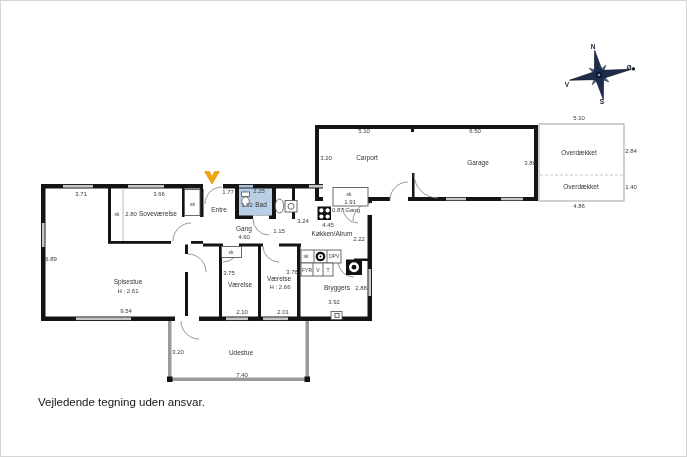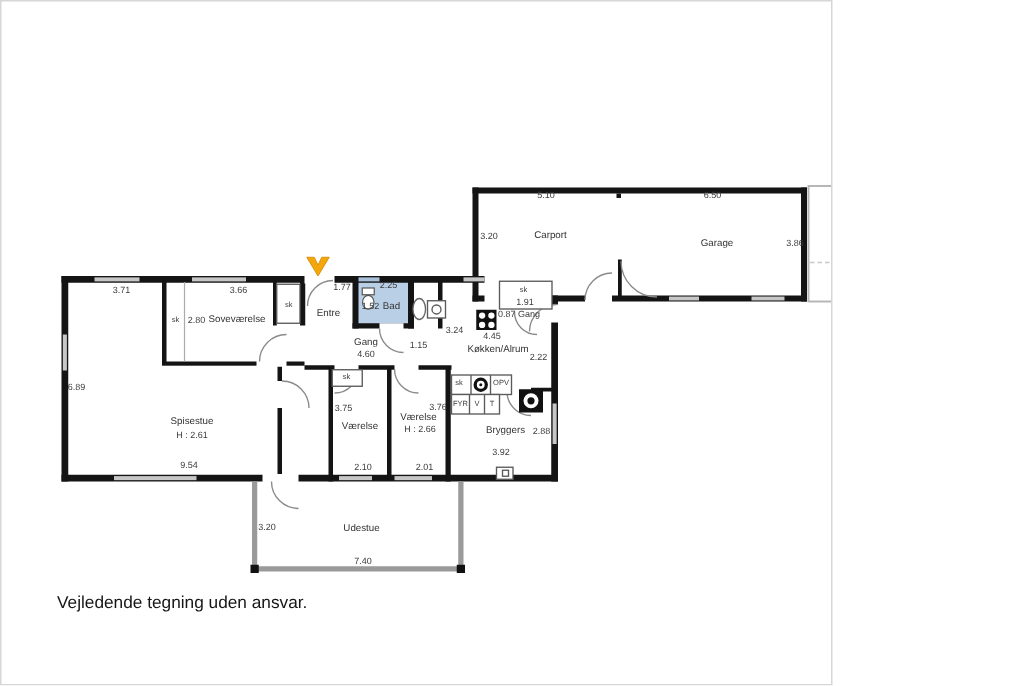--- a/index.html
+++ b/index.html
@@ -1,16 +1,16 @@
 <!DOCTYPE html>
 <html><head>
 <meta charset="utf-8">
 <style>
   html,body{margin:0;padding:0;background:#fff;font-family:"Liberation Sans",sans-serif;}
-  #stage{position:relative;width:555px;height:457px;background:#fff;border:1px solid #d6d6d6;box-sizing:border-box;overflow:hidden;}
+  #stage{position:relative;width:687px;height:457px;background:#fff;border:1px solid #d6d6d6;box-sizing:border-box;overflow:hidden;}
   #plan-svg{position:absolute;left:0;top:0;}
   .lbl{position:absolute;transform:translate(-50%,-50%);white-space:nowrap;color:#3c3c3c;font-size:6px;line-height:1;letter-spacing:0;}
   .rm{font-size:6.5px;color:#333;}
   .sm{font-size:5px;color:#3c3c3c;}
   .cmp{font-size:6.5px;color:#15203a;font-weight:600;}
   #caption{position:absolute;left:37px;top:396px;font-size:11.5px;color:#151515;transform:none;}
 </style>
 </head>
 <body>
 

